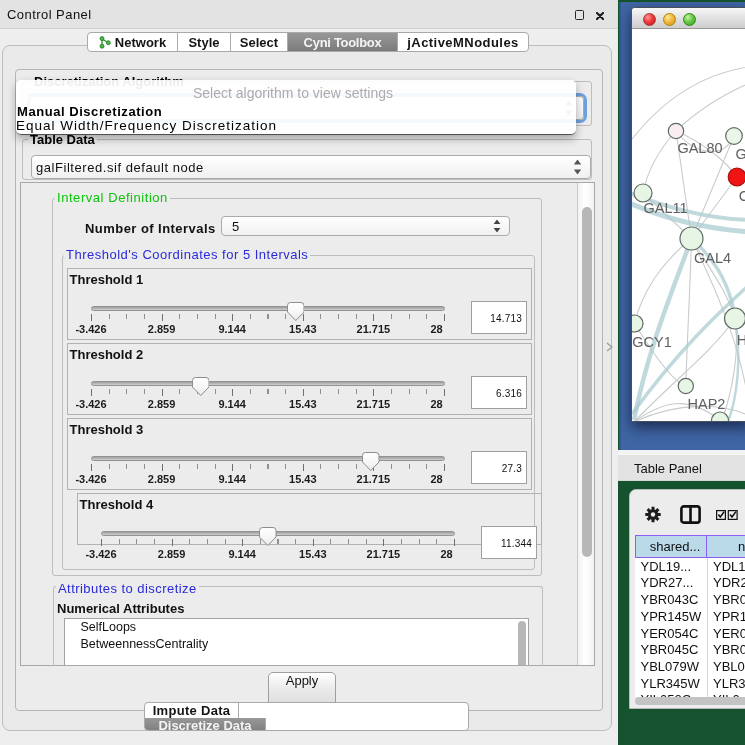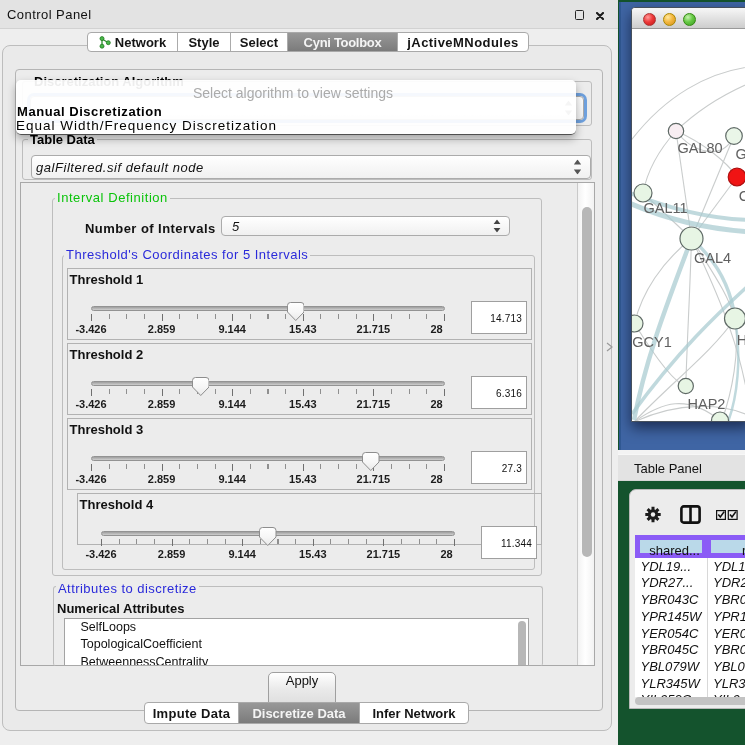--- a/index.html
+++ b/index.html
@@ -11,28 +11,28 @@
   #titlebar{left:0;top:0;width:618px;height:28px;background:#e3e3e3;border-bottom:1px solid #d2d2d2;}
   #titlebar .t{position:absolute;left:7px;top:7px;font-size:13px;letter-spacing:0.45px;color:#111;}
   #floatbtn{left:574.5px;top:10px;width:7px;height:7.5px;border:1.6px solid #262626;border-radius:1.5px;}
   #outerpanel{left:2px;top:45px;width:608px;height:684px;background:#eaeaea;border:1px solid #bdbdbd;border-radius:8px;}
   
   .seg{position:absolute;display:flex;background:#fff;border:1px solid #a9a9a9;border-radius:4px;overflow:hidden;box-sizing:border-box;}
   .seg div{font-size:13px;font-weight:bold;color:#151515;display:flex;align-items:center;justify-content:center;border-right:1px solid #ababab;box-sizing:border-box;white-space:nowrap;}
   .seg div:last-child{border-right:none;}
   .seg div.sel{background:linear-gradient(#989898,#7b7b7b);color:#f4f4f4;}
   #toptabs{left:87px;top:32px;width:442px;height:20px;}
-  #bottabs{left:144px;top:702px;width:325px;height:22px;}
+  #bottabs{left:144px;top:702px;width:325px;height:29px;flex-direction:column;}
   #innerrect{left:15px;top:69px;width:586px;height:640px;background:#ececec;border:1px solid #b5b5b5;border-radius:4px;}
   
   .group{position:absolute;border:1px solid #bdbdbd;border-radius:3px;box-sizing:border-box;}
   .glabel{position:absolute;font-size:13px;background:#ececec;padding:0 2px;white-space:nowrap;}
   
   .combo{position:absolute;background:linear-gradient(#ffffff,#f0f0f0);border:1px solid #ababab;border-radius:4px;box-sizing:border-box;}
-  .combo .tx{position:absolute;left:10px;top:50%;transform:translateY(-50%);font-size:13px;color:#111;font-style:italic;}
+  .combo .tx{position:absolute;left:10px;top:50%;transform:translateY(-50%);font-size:13px;color:#111;}
   .arr{position:absolute;top:50%;transform:translateY(-50%);}
   
   #scrollpane{left:20px;top:182px;width:575px;height:484px;background:#ececec;border:1px solid #a8a8a8;box-sizing:border-box;overflow:hidden;}
   #vsbtrack{left:556px;top:0px;width:18px;height:482px;background:linear-gradient(to right,#f2f2f2,#ffffff 40%,#efefef);border-left:1px solid #c9c9c9;}
   #vsbthumb{left:561px;top:24px;width:10px;height:350px;background:#b7b7b7;border-radius:5px;}
   .tbox{position:absolute;border:1px solid #b2b2b2;box-sizing:border-box;}
   .tlab{position:absolute;left:1.5px;top:2.5px;font-size:13px;font-weight:bold;color:#111;}
   .track{position:absolute;height:5px;border-radius:3px;background:linear-gradient(#9e9e9e,#cfcfcf);border:1px solid #939393;box-sizing:border-box;}
   .ticks{position:absolute;height:5px;background-image:repeating-linear-gradient(to right,#8f8f8f 0 1px,transparent 1px 17.65px);}
   .tick{position:absolute;width:1px;height:7px;background:#6f6f6f;}
@@ -52,22 +52,22 @@
   #popup .i2{position:absolute;left:0px;top:38px;font-size:13.5px;letter-spacing:1.0px;color:#000000;}
   
   #right{left:618px;top:0;width:127px;height:745px;background:#14532d;}
   #bluearea{left:1px;top:2px;width:126px;height:448px;background:#3f65a4;border-left:2px solid #305892;box-sizing:border-box;}
   #netwin{left:13px;top:6.5px;width:120px;height:415px;background:#fff;border:1px solid #47505c;border-radius:4px 4px 0 0;box-shadow:0 6px 14px rgba(0,0,20,0.55);box-sizing:border-box;overflow:hidden;}
   #nettitle{left:0;top:0;width:100%;height:20px;background:linear-gradient(#f7f7f7,#cdcdcd);border-bottom:1px solid #999;}
   .tl{position:absolute;top:5.5px;width:11px;height:11px;border-radius:50%;}
   #tablebar{left:0;top:454px;width:127px;height:27px;background:#e3e3e3;border-top:1px solid #f7f7f7;border-bottom:1px solid #d6d6d6;box-sizing:border-box;}
   #tablebar span{position:absolute;left:16px;top:6px;font-size:13px;color:#111;}
   #tablepanel{left:11px;top:489px;width:121px;height:220px;background:#ececec;border:1px solid #b9b9b9;border-radius:7px 0 0 0;box-sizing:border-box;overflow:hidden;}
-  .hdrcell{position:absolute;top:44.5px;height:23.5px;background:#bad9e9;border:5px solid #8b5cf6;box-sizing:border-box;font-size:13px;color:#111;}
-  .rowtx{position:absolute;font-size:13px;color:#111;white-space:nowrap;font-style:italic;}
+  .hdrcell{position:absolute;top:44.5px;height:23.5px;background:#bad9e9;border:1px solid #8b5cf6;box-sizing:border-box;font-size:13px;color:#111;}
+  .rowtx{position:absolute;font-size:13px;color:#111;white-space:nowrap;}
 </style>
 </head>
 <body>
 <div id="stage">
  <div id="left" class="abs">
   <div id="titlebar" class="abs">
         <span class="t">Control Panel</span>
       </div>
   <div id="floatbtn" class="abs"></div>
   <svg class="abs" style="left:596px;top:12px" width="8" height="8" viewBox="0 0 8 8">
@@ -236,21 +236,20 @@
         <div class="vbox" style="left:403px;top:32px;width:56px;height:33px;">
           <span>11.344</span>
         </div>
       </div>
 
   <div class="group" style="left:53px;top:586px;width:490px;height:79.5px;border-bottom:none;"></div>
   <div class="glabel" style="left:56px;top:580.5px;color:#2a2ada;letter-spacing:0.45px;">Attributes to discretize</div>
   <div class="abs" style="left:57px;top:601px;font-size:13px;font-weight:bold;color:#111;">Numerical Attributes</div>
   <div id="numlist" class="abs">
     <div>SelfLoops</div>
-    <div>TopologicalCoefficient</div>
     <div>BetweennessCentrality</div>
   </div>
   <div class="abs" style="left:518px;top:621px;width:8px;height:44px;background:#b7b7b7;border-radius:4px 4px 0 0;"></div>
 
   <div id="apply" class="abs">Apply</div>
 
   <div class="seg" id="bottabs">
     <div style="width:94px;letter-spacing:0.3px;">Impute Data</div>
     <div style="width:121px;" class="sel">Discretize Data</div>
     <div style="flex:1;">Infer Network</div>

